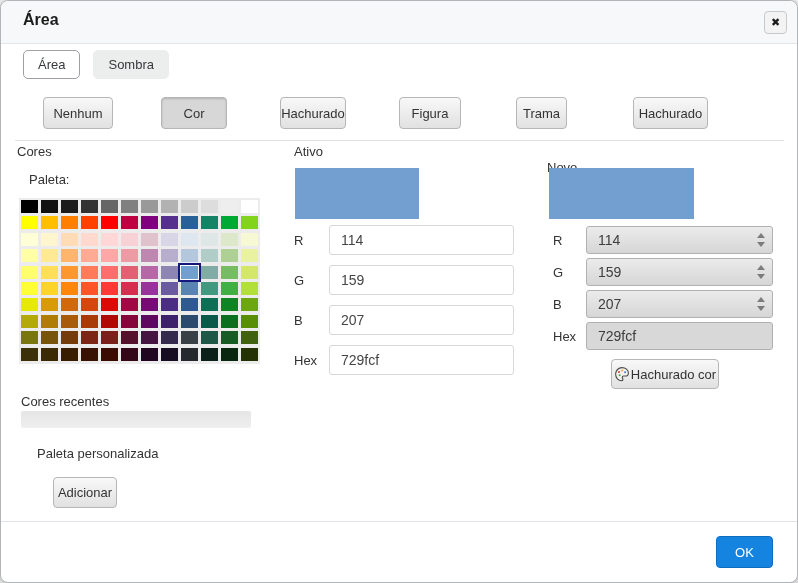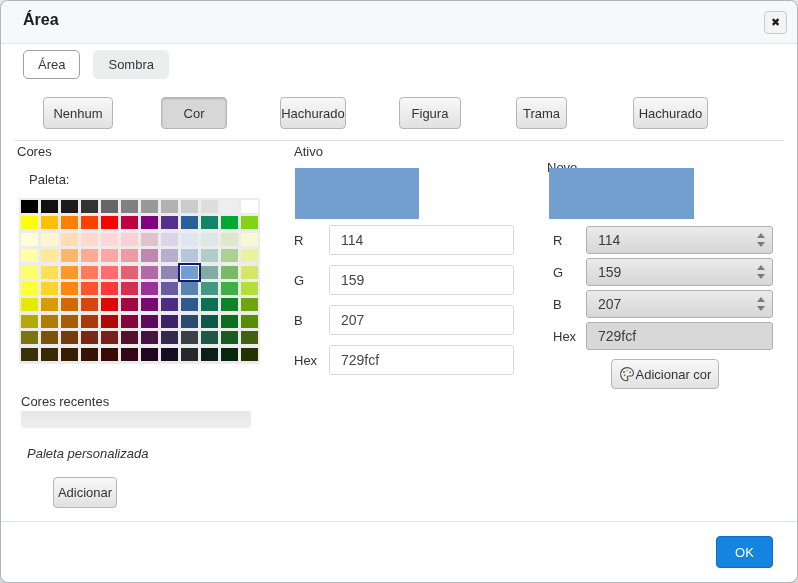--- a/index.html
+++ b/index.html
@@ -230,21 +230,21 @@
       <div class="swatch" style="background: rgb(22, 13, 34);"></div>
       <div class="swatch" style="background: rgb(37, 40, 45);"></div>
       <div class="swatch" style="background: rgb(10, 32, 24);"></div>
       <div class="swatch" style="background: rgb(8, 39, 14);"></div>
       <div class="swatch" style="background: rgb(35, 49, 3);"></div>
     </div>
 
   <div class="lbl" style="left:20px;top:393px;">Cores recentes</div>
   <div class="recent-strip"></div>
 
-  <div class="lbl" style="left:26px;top:445px;font-style:italic;">Paleta personalizada</div>
+  <div class="lbl" style="left:36px;top:445px;">Paleta personalizada</div>
   <div class="btn footer-like" style="position:absolute;left:52px;top:476px;width:64px;height:31px;">
     <span>Adicionar</span>
   </div>
 
   <div class="swatch-big" id="active-swatch" style="left: 294px; top: 167px; background: rgb(114, 159, 207);"></div>
 
   <div class="frow" style="left:293px;top:224px;">
     <span class="flabel">R</span>
     <div class="input-white">
         <span>114</span>
@@ -309,21 +309,21 @@
   </div>
 
   <div class="btn pick-btn">
     <svg viewBox="0 0 16 16" width="16" height="16" aria-hidden="true">
       <path d="M8 1.6c3.5 0 6.4 2.4 6.4 5.3 0 1.8-1.4 3.1-3.1 3.1H9.7c-.9 0-1.5.6-1.5 1.4 0 .4.1.7.3 1 .2.3.4.6.4 1 0 .8-.7 1.3-1.4 1.3C4.3 14.7 1.6 11.9 1.6 8 1.6 4.5 4.5 1.6 8 1.6z" fill="#f5f3ef" stroke="#4a4a4a" stroke-width="1.1"></path>
       <circle cx="5" cy="6" r="1" fill="#cc3333"></circle>
       <circle cx="8.2" cy="4.5" r="1" fill="#e8a33d"></circle>
       <circle cx="11.1" cy="6.2" r="1" fill="#3a7dd4"></circle>
       <circle cx="5.6" cy="9.2" r="1" fill="#43a047"></circle>
     </svg>
-    <span>Adicionar cor</span>
+    <span>Hachurado cor</span>
   </div>
 
   <div class="sep" style="top:520px;left:0;right:0;"></div>
   <div class="btn primary footer-btn" id="ok-button" style="right: 24px; width: 57px; background: rgb(21, 132, 224);">
     <span>OK</span>
   </div>
 
 </div>
 
 </body></html>

